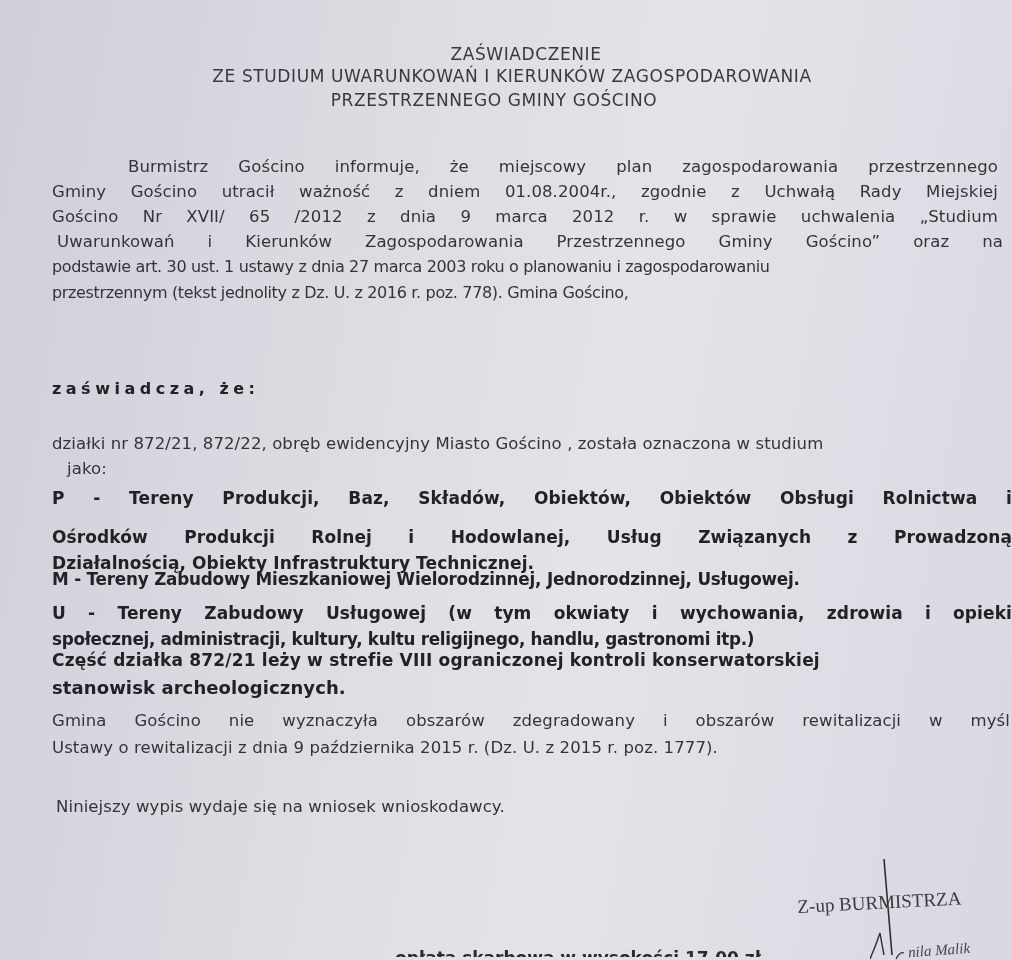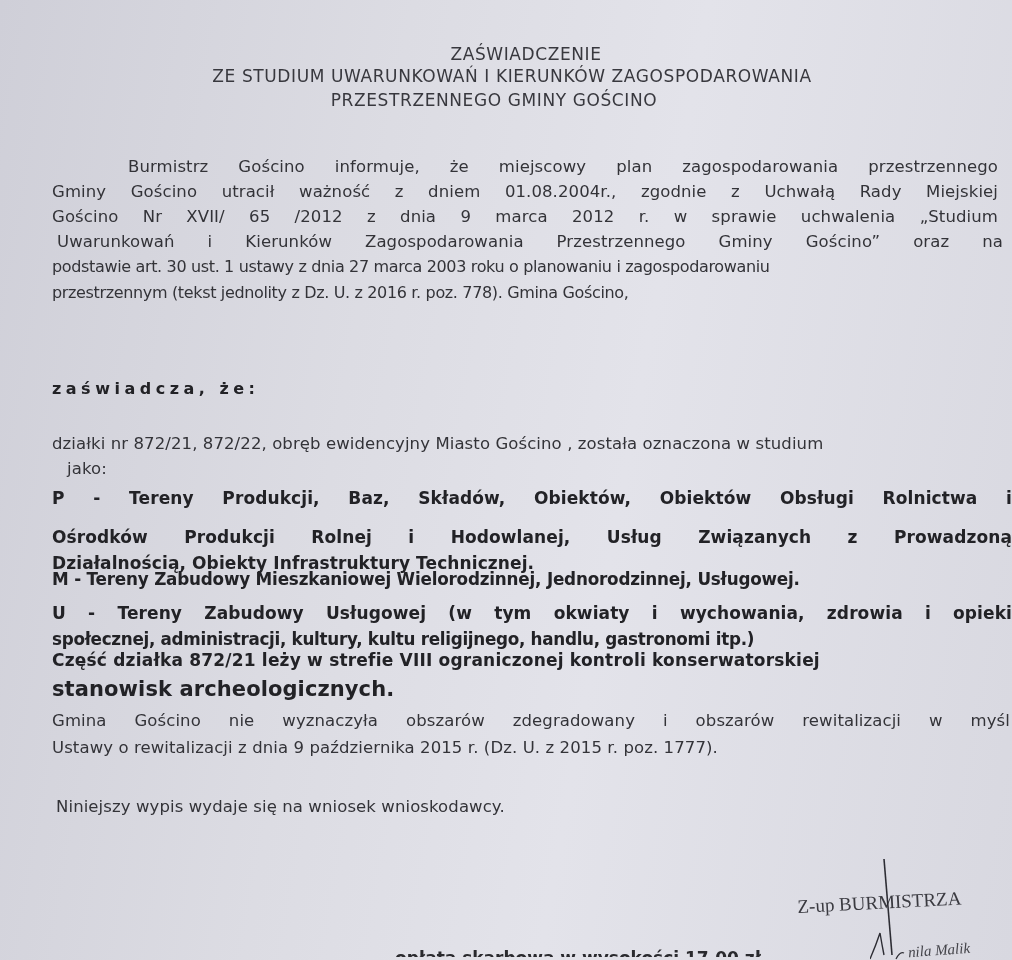--- a/index.html
+++ b/index.html
@@ -68,21 +68,21 @@
   </div>
 
   <div>
     <div class="line bold just" style="left:52px; top:488px; width:960px; font-size:17px;">P - Tereny Produkcji, Baz, Składów, Obiektów, Obiektów Obsługi Rolnictwa i</div>
     <div class="line bold just" style="left:52px; top:515px; width:960px; font-size:17px;margin-top:12px;">Ośrodków Produkcji Rolnej i Hodowlanej, Usług Związanych z Prowadzoną</div>
     <div class="line bold" style="left:52px; top:542px; font-size:17px;margin-top:11px;">Działalnością, Obiekty Infrastruktury Technicznej.</div>
     <div class="line bold" style="left:52px; top:569px; font-size:16.8px; letter-spacing:-0.2px;">M - Tereny Zabudowy Mieszkaniowej Wielorodzinnej, Jednorodzinnej, Usługowej.</div>
     <div class="line bold just" style="left:52px; top:596px; width:960px; font-size:17px;margin-top:7px;">U - Tereny Zabudowy Usługowej (w tym okwiaty i wychowania, zdrowia i opieki</div>
     <div class="line bold" style="left:52px; top:623px; font-size:16.8px; letter-spacing:-0.3px;margin-top:6px;">społecznej, administracji, kultury, kultu religijnego, handlu, gastronomi itp.)</div>
     <div class="line bold" style="left:52px; top:650px; font-size:17px; letter-spacing:0.2px;"> Część działka 872/21 leży w  strefie VIII ograniczonej kontroli konserwatorskiej</div>
-    <div class="line bold" style="left:52px; top:677px; font-size:21px;">stanowisk archeologicznych.</div>
+    <div class="line bold" style="left:52px; top:677px; font-size:18px;">stanowisk archeologicznych.</div>
   </div>
 
   <div>
     <div class="line just" style="left:52px; top:711px; width:958px; font-size:16.5px;">Gmina Gościno nie wyznaczyła obszarów zdegradowany i obszarów rewitalizacji w myśl</div>
     <div class="line" style="left:52px; top:738px; font-size:16.5px;">Ustawy o  rewitalizacji z dnia 9 października 2015 r. (Dz. U. z 2015 r. poz. 1777).</div>
   </div>
 
   <div class="line" style="left:56px; top:797px; font-size:16.5px;">Niniejszy wypis wydaje się na wniosek wnioskodawcy.</div>
 
   <div>

